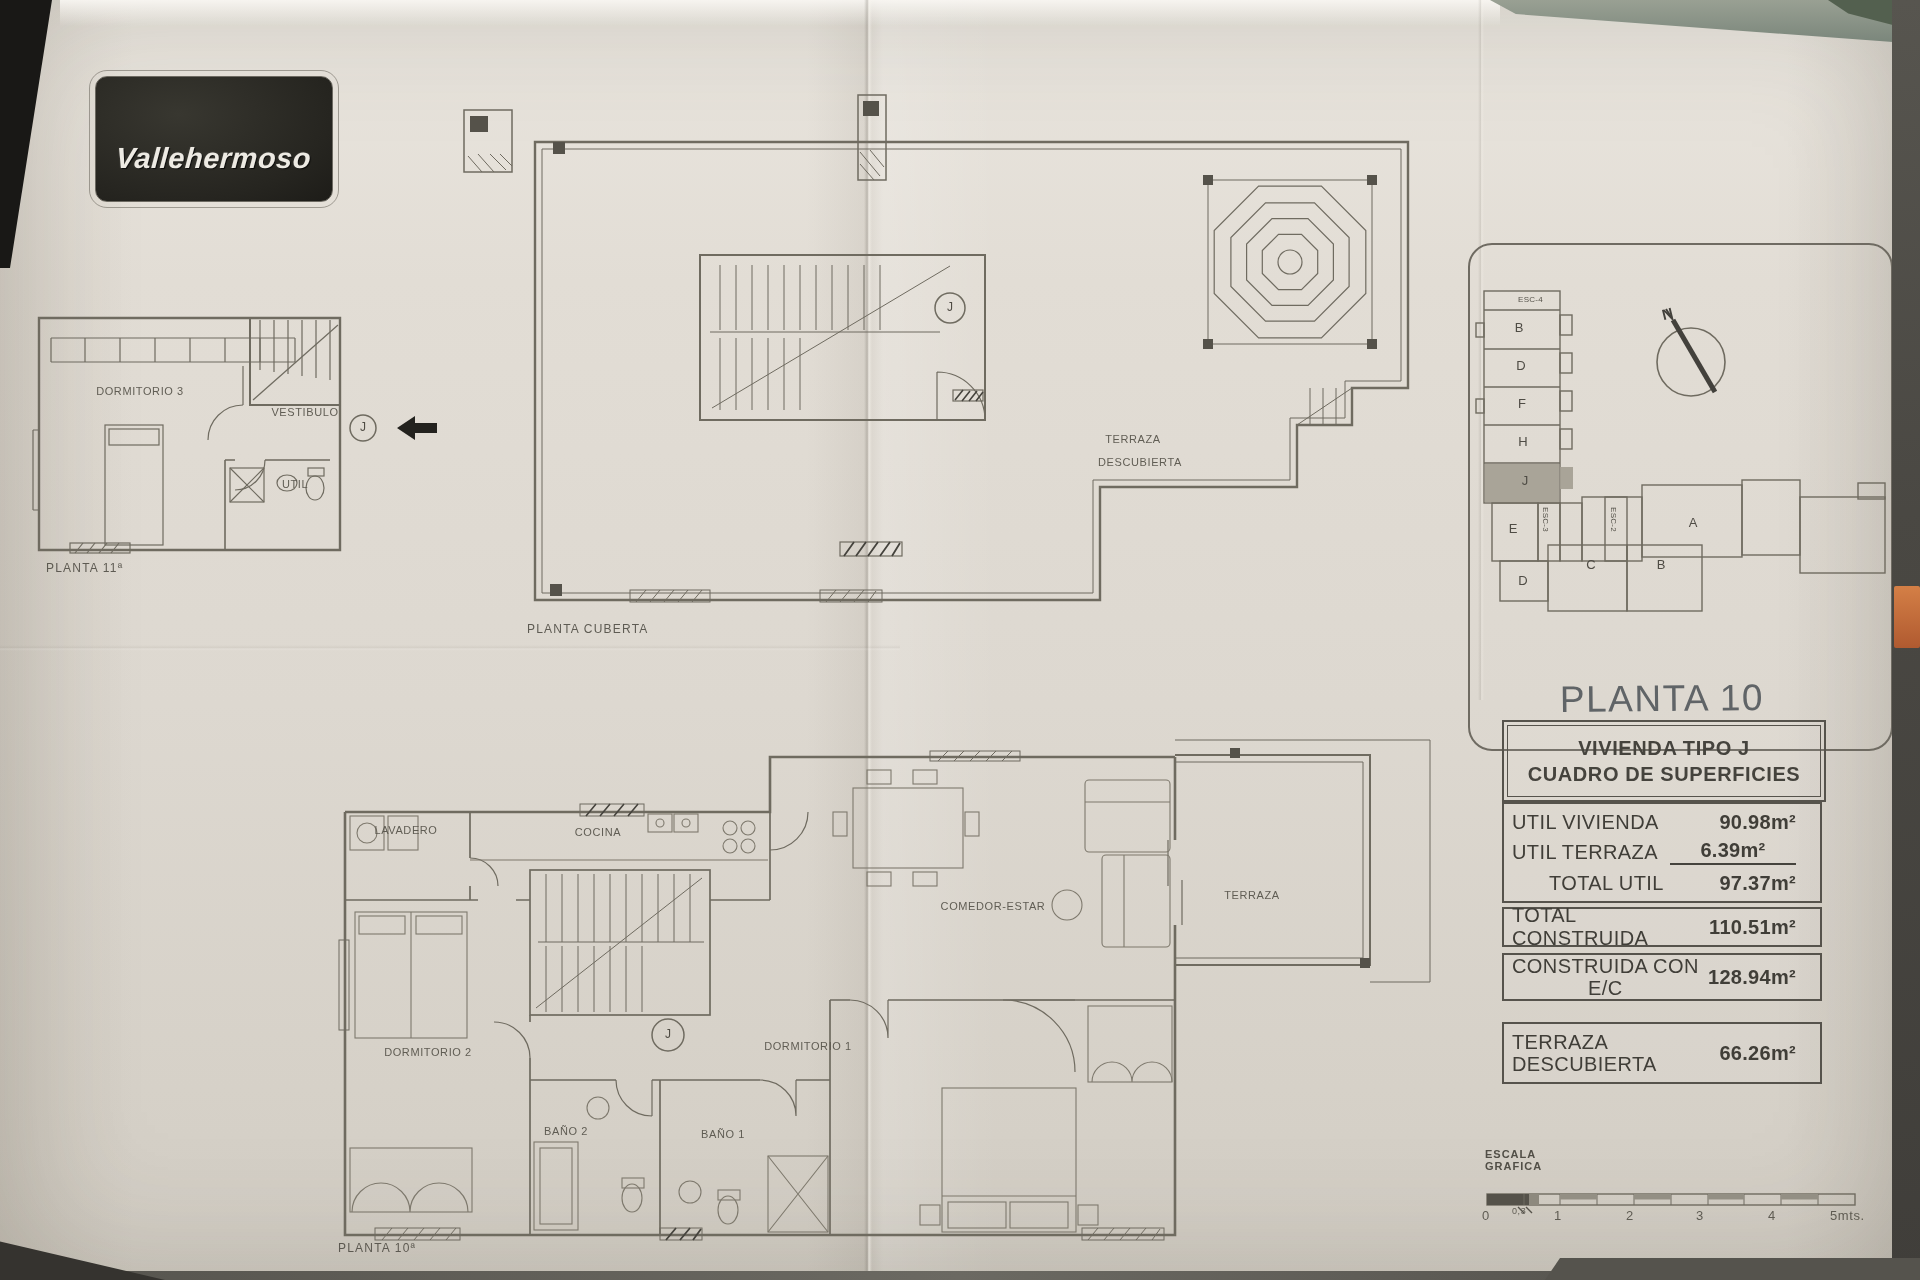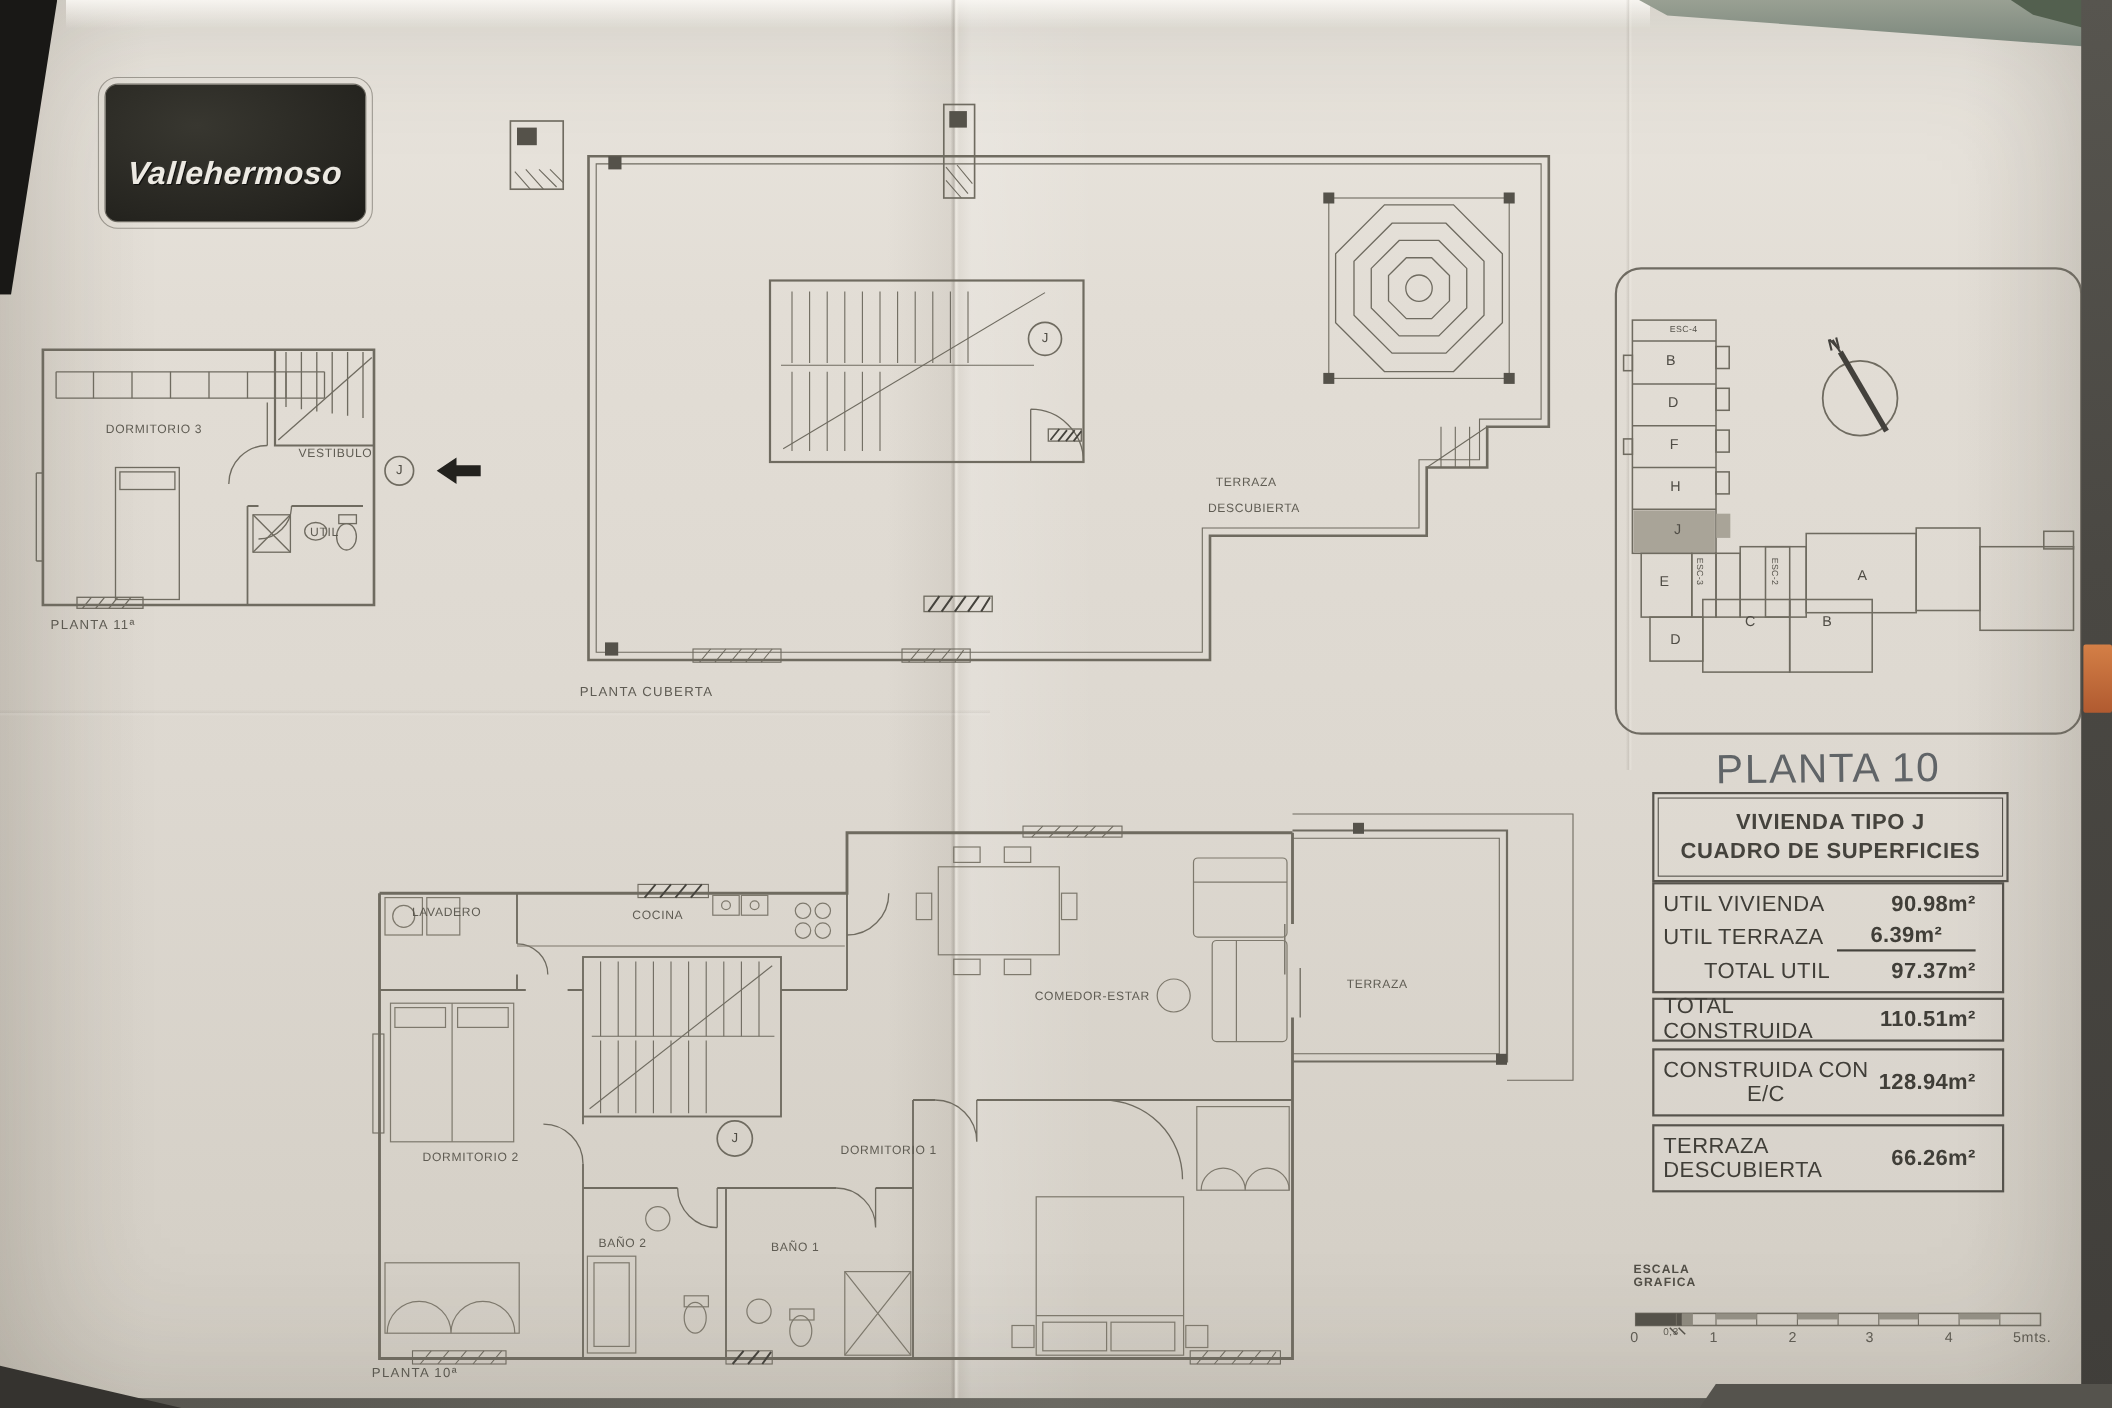--- a/index.html
+++ b/index.html
@@ -157,21 +157,21 @@
       </g>
       <rect x="70" y="504" width="12" height="12" class="dk"></rect>
       <rect x="73" y="62" width="12" height="12" class="dk"></rect>
     </svg>
     <span class="lbl" style="left:603px;top:353px;width:100px;">TERRAZA</span>
     <span class="lbl" style="left:600px;top:376px;width:120px;">DESCUBIERTA</span>
     <span class="jletter" style="left:462px;top:220px;">J</span>
     <span class="cap" style="left:47px;top:542px;">PLANTA CUBERTA</span>
   </div>
 
-  <div class="abs" style="left:1468px;top:243px;width:425px;height:425px;border:2px solid #6f6b62;border-radius:24px;box-sizing:border-box;">
+  <div class="abs" style="left:1468px;top:243px;width:425px;height:508px;border:2px solid #6f6b62;border-radius:24px;box-sizing:border-box;">
     <svg width="421" height="421" viewBox="0 0 421 421">
       <g class="ink" stroke-width="1.4">
 
         <rect x="14" y="46" width="76" height="212"></rect>
         <path d="M14,65 L90,65 M14,104 L90,104 M14,142 L90,142 M14,180 L90,180 M14,218 L90,218"></path>
         <rect x="90" y="70" width="12" height="20"></rect>
         <rect x="90" y="108" width="12" height="20"></rect>
         <rect x="90" y="146" width="12" height="20"></rect>
         <rect x="90" y="184" width="12" height="20"></rect>
         <rect x="6" y="78" width="8" height="14"></rect>
@@ -377,21 +377,21 @@
         <span class="tl">TOTAL UTIL</span>
         <span class="tv">97.37m²</span>
       </div>
     </div>
 
     <div class="tbox trow" style="left:1502px;top:907px;width:320px;height:40px;box-sizing:border-box;">
       <span class="tl">TOTAL CONSTRUIDA</span>
       <span class="tv">110.51m²</span>
     </div>
 
-    <div class="tbox trow" style="left:1502px;top:953px;width:320px;height:62px;box-sizing:border-box;">
+    <div class="tbox trow" style="left:1502px;top:953px;width:320px;height:48px;box-sizing:border-box;">
       <span style="text-align:center;line-height:22px;">
         <span class="tl" style="display:block;">CONSTRUIDA CON</span>
         <span class="tl" style="display:block;">E/C</span>
       </span>
       <span class="tv">128.94m²</span>
     </div>
 
     <div class="tbox trow" style="left:1502px;top:1022px;width:320px;height:62px;box-sizing:border-box;">
       <span style="line-height:22px;">
         <span class="tl" style="display:block;">TERRAZA</span>

